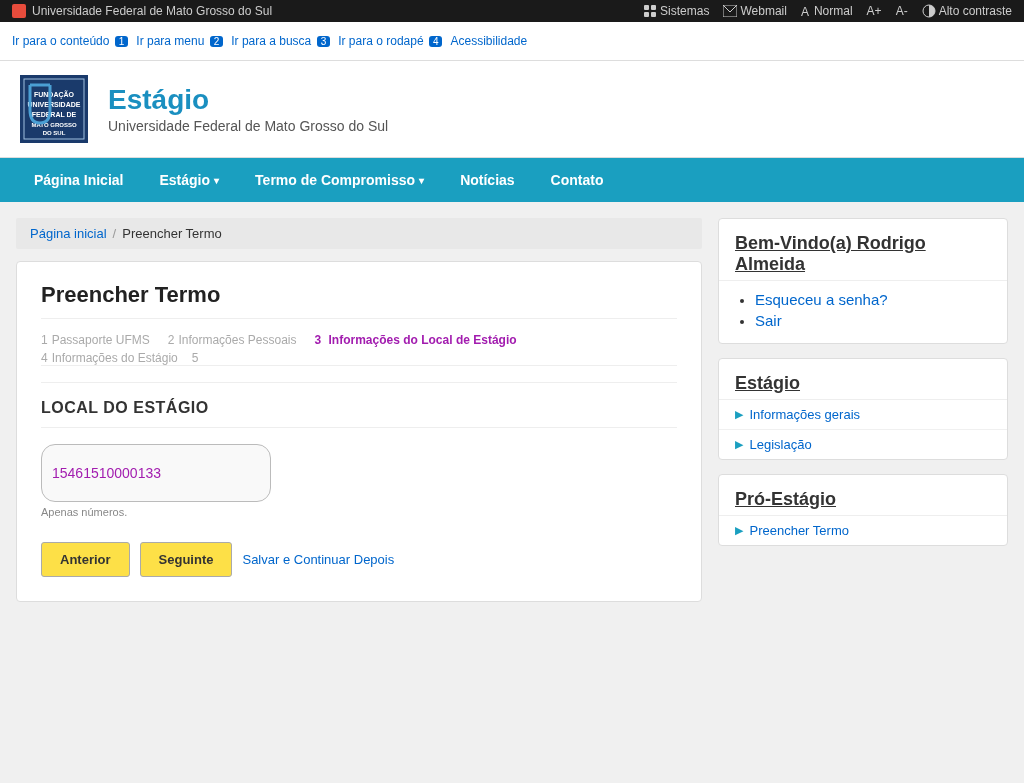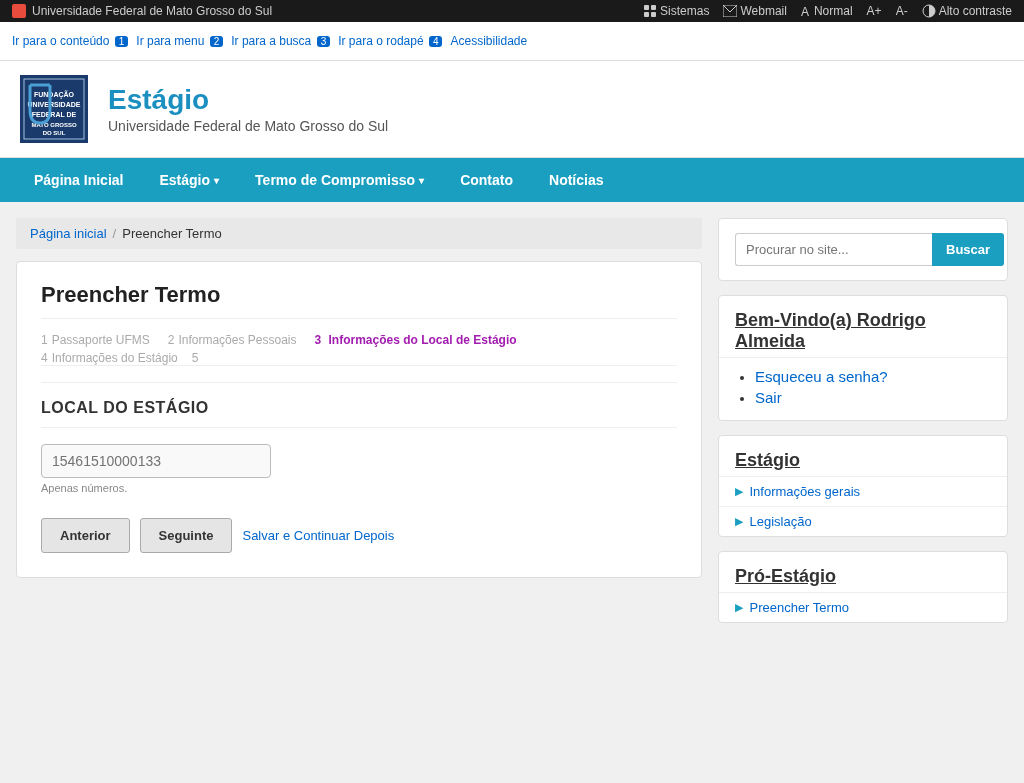--- a/index.html
+++ b/index.html
@@ -98,34 +98,34 @@
     
     .section-title { font-size: 16px; font-weight: bold; color: #333; margin-bottom: 4px; letter-spacing: 0.5px; }
     .section-desc { font-size: 12px; color: #777; margin-bottom: 16px; }
     .section-divider { border: none; border-top: 1px solid #eee; margin: 10px 0 16px; }
 
     
     .field-label { font-size: 12px; font-weight: bold; color: #555; margin-bottom: 6px; }
     .field-label .req { color: #c0392b; }
     .field-input {
       width: 230px;
-      padding: 8px 10px;
+      padding: 20px 10px;
       border: 1px solid #bbb;
-      border-radius: 4px;
+      border-radius: 14px;
       font-size: 14px;
-      color: #737373;
+      color: #a21caf;
       background: #f9f9f9;
     }
     .field-hint { font-size: 11px; color: #888; margin-top: 4px; }
 
     
     .btn-row { display: flex; align-items: center; gap: 10px; margin-top: 24px; }
     .btn {
       padding: 9px 18px; font-size: 13px; font-weight: bold;
-      border: 1px solid #aaa; background: #e5e5e5; color: #333;
+      border: 1px solid #aaa; background: #fde047; color: #333;
       cursor: pointer; border-radius: 3px;
     }
     .btn-link {
       background: none; border: none; color: #0066cc;
       font-size: 13px; cursor: pointer; text-decoration: none;
     }
 
     
     .widget {
       background: #fff;
@@ -253,24 +253,24 @@
   </a>
   <a href="#">
     <span>Estágio</span>
     <span class="chevron">▾</span>
   </a>
   <a href="#">
     <span>Termo de Compromisso</span>
     <span class="chevron">▾</span>
   </a>
   <a href="#">
+    <span>Notícias</span>
+  </a>
+  <a href="#">
     <span>Contato</span>
-  </a>
-  <a href="#">
-    <span>Notícias</span>
   </a>
 </nav>
 
 <div class="page-body">
 
   <div class="main-content">
 
     <div class="breadcrumb">
       <a href="#">Página inicial</a>
       <span class="sep">/</span>
@@ -313,28 +313,20 @@
         <button class="btn">Anterior</button>
         <button class="btn">Seguinte</button>
         <a href="#" class="btn-link">Salvar e Continuar Depois</a>
       </div>
     </div>
 
   </div>
 
   <div class="sidebar">
 
-    <div class="widget">
-      <div class="widget-body">
-        <div class="search-row">
-          <input type="text" class="search-input" placeholder="Procurar no site..." style="">
-          <button class="search-btn">Buscar</button>
-        </div>
-      </div>
-    </div>
 
     <div class="widget">
       <div class="widget-title">Bem-Vindo(a) Rodrigo Almeida</div>
       <div class="widget-links">
         <ul>
           <li><a href="#">Esqueceu a senha?</a></li>
           <li><a href="#">Sair</a></li>
         </ul>
       </div>
     </div>

